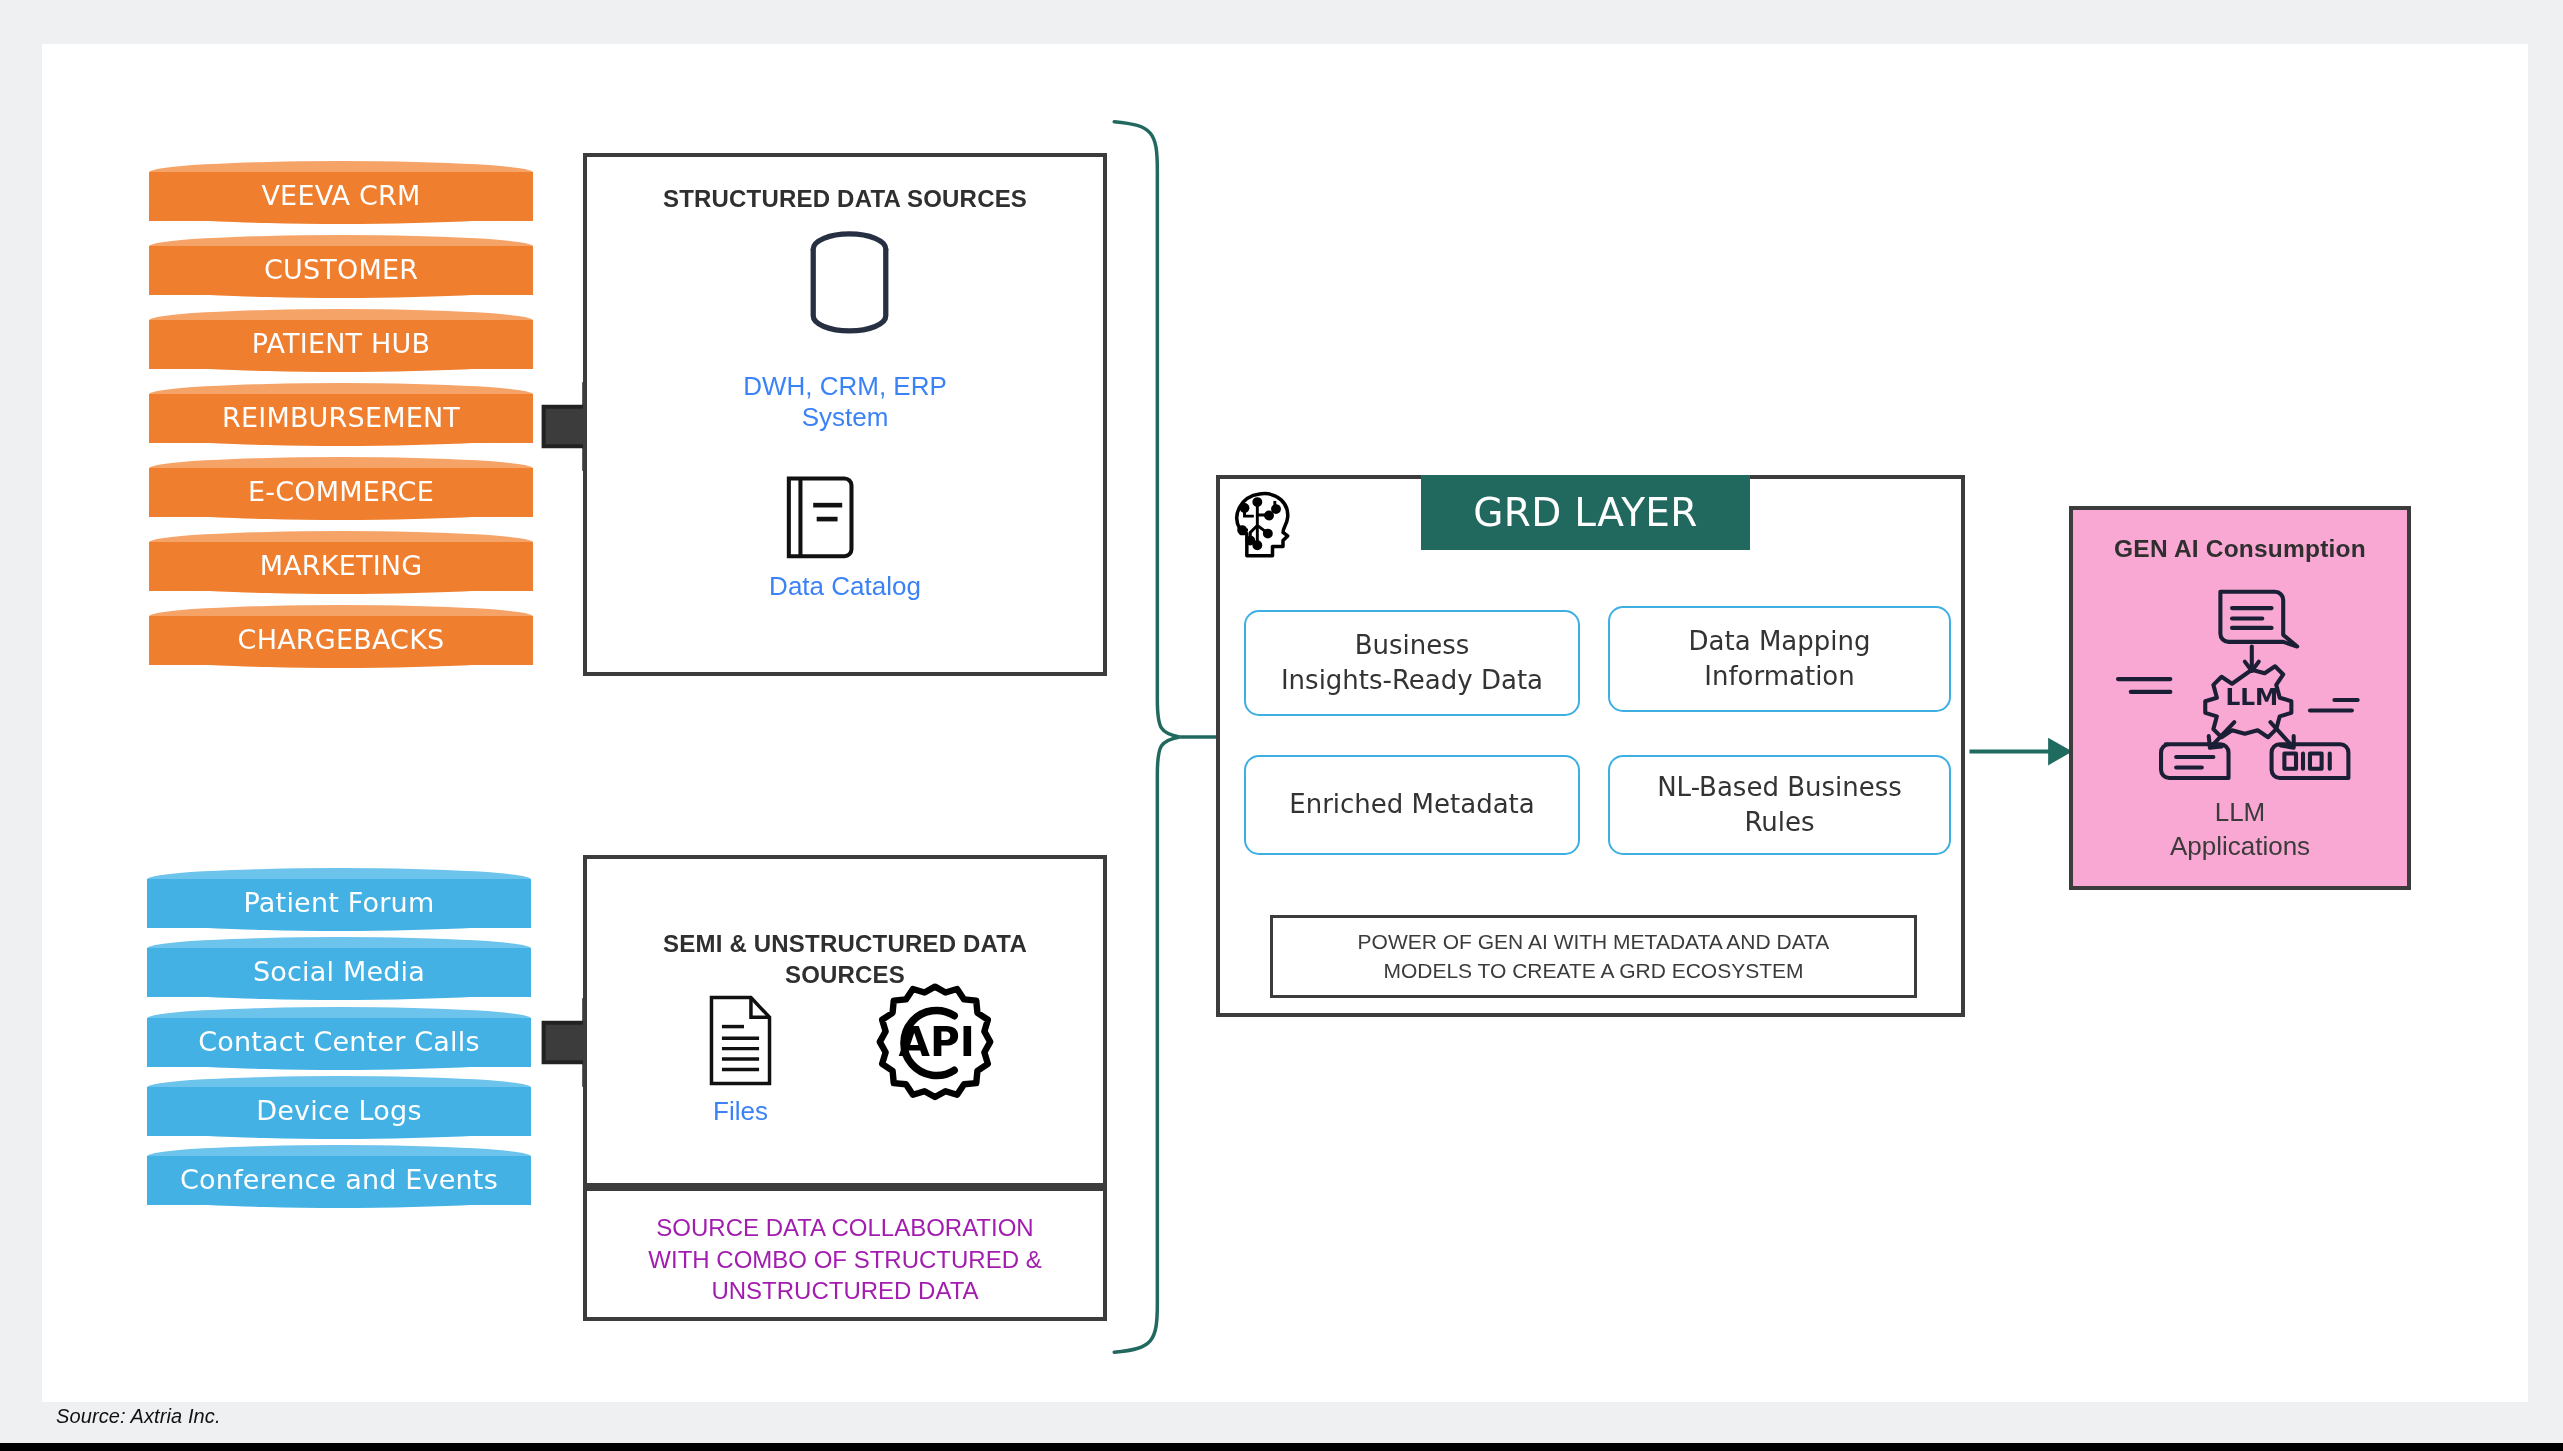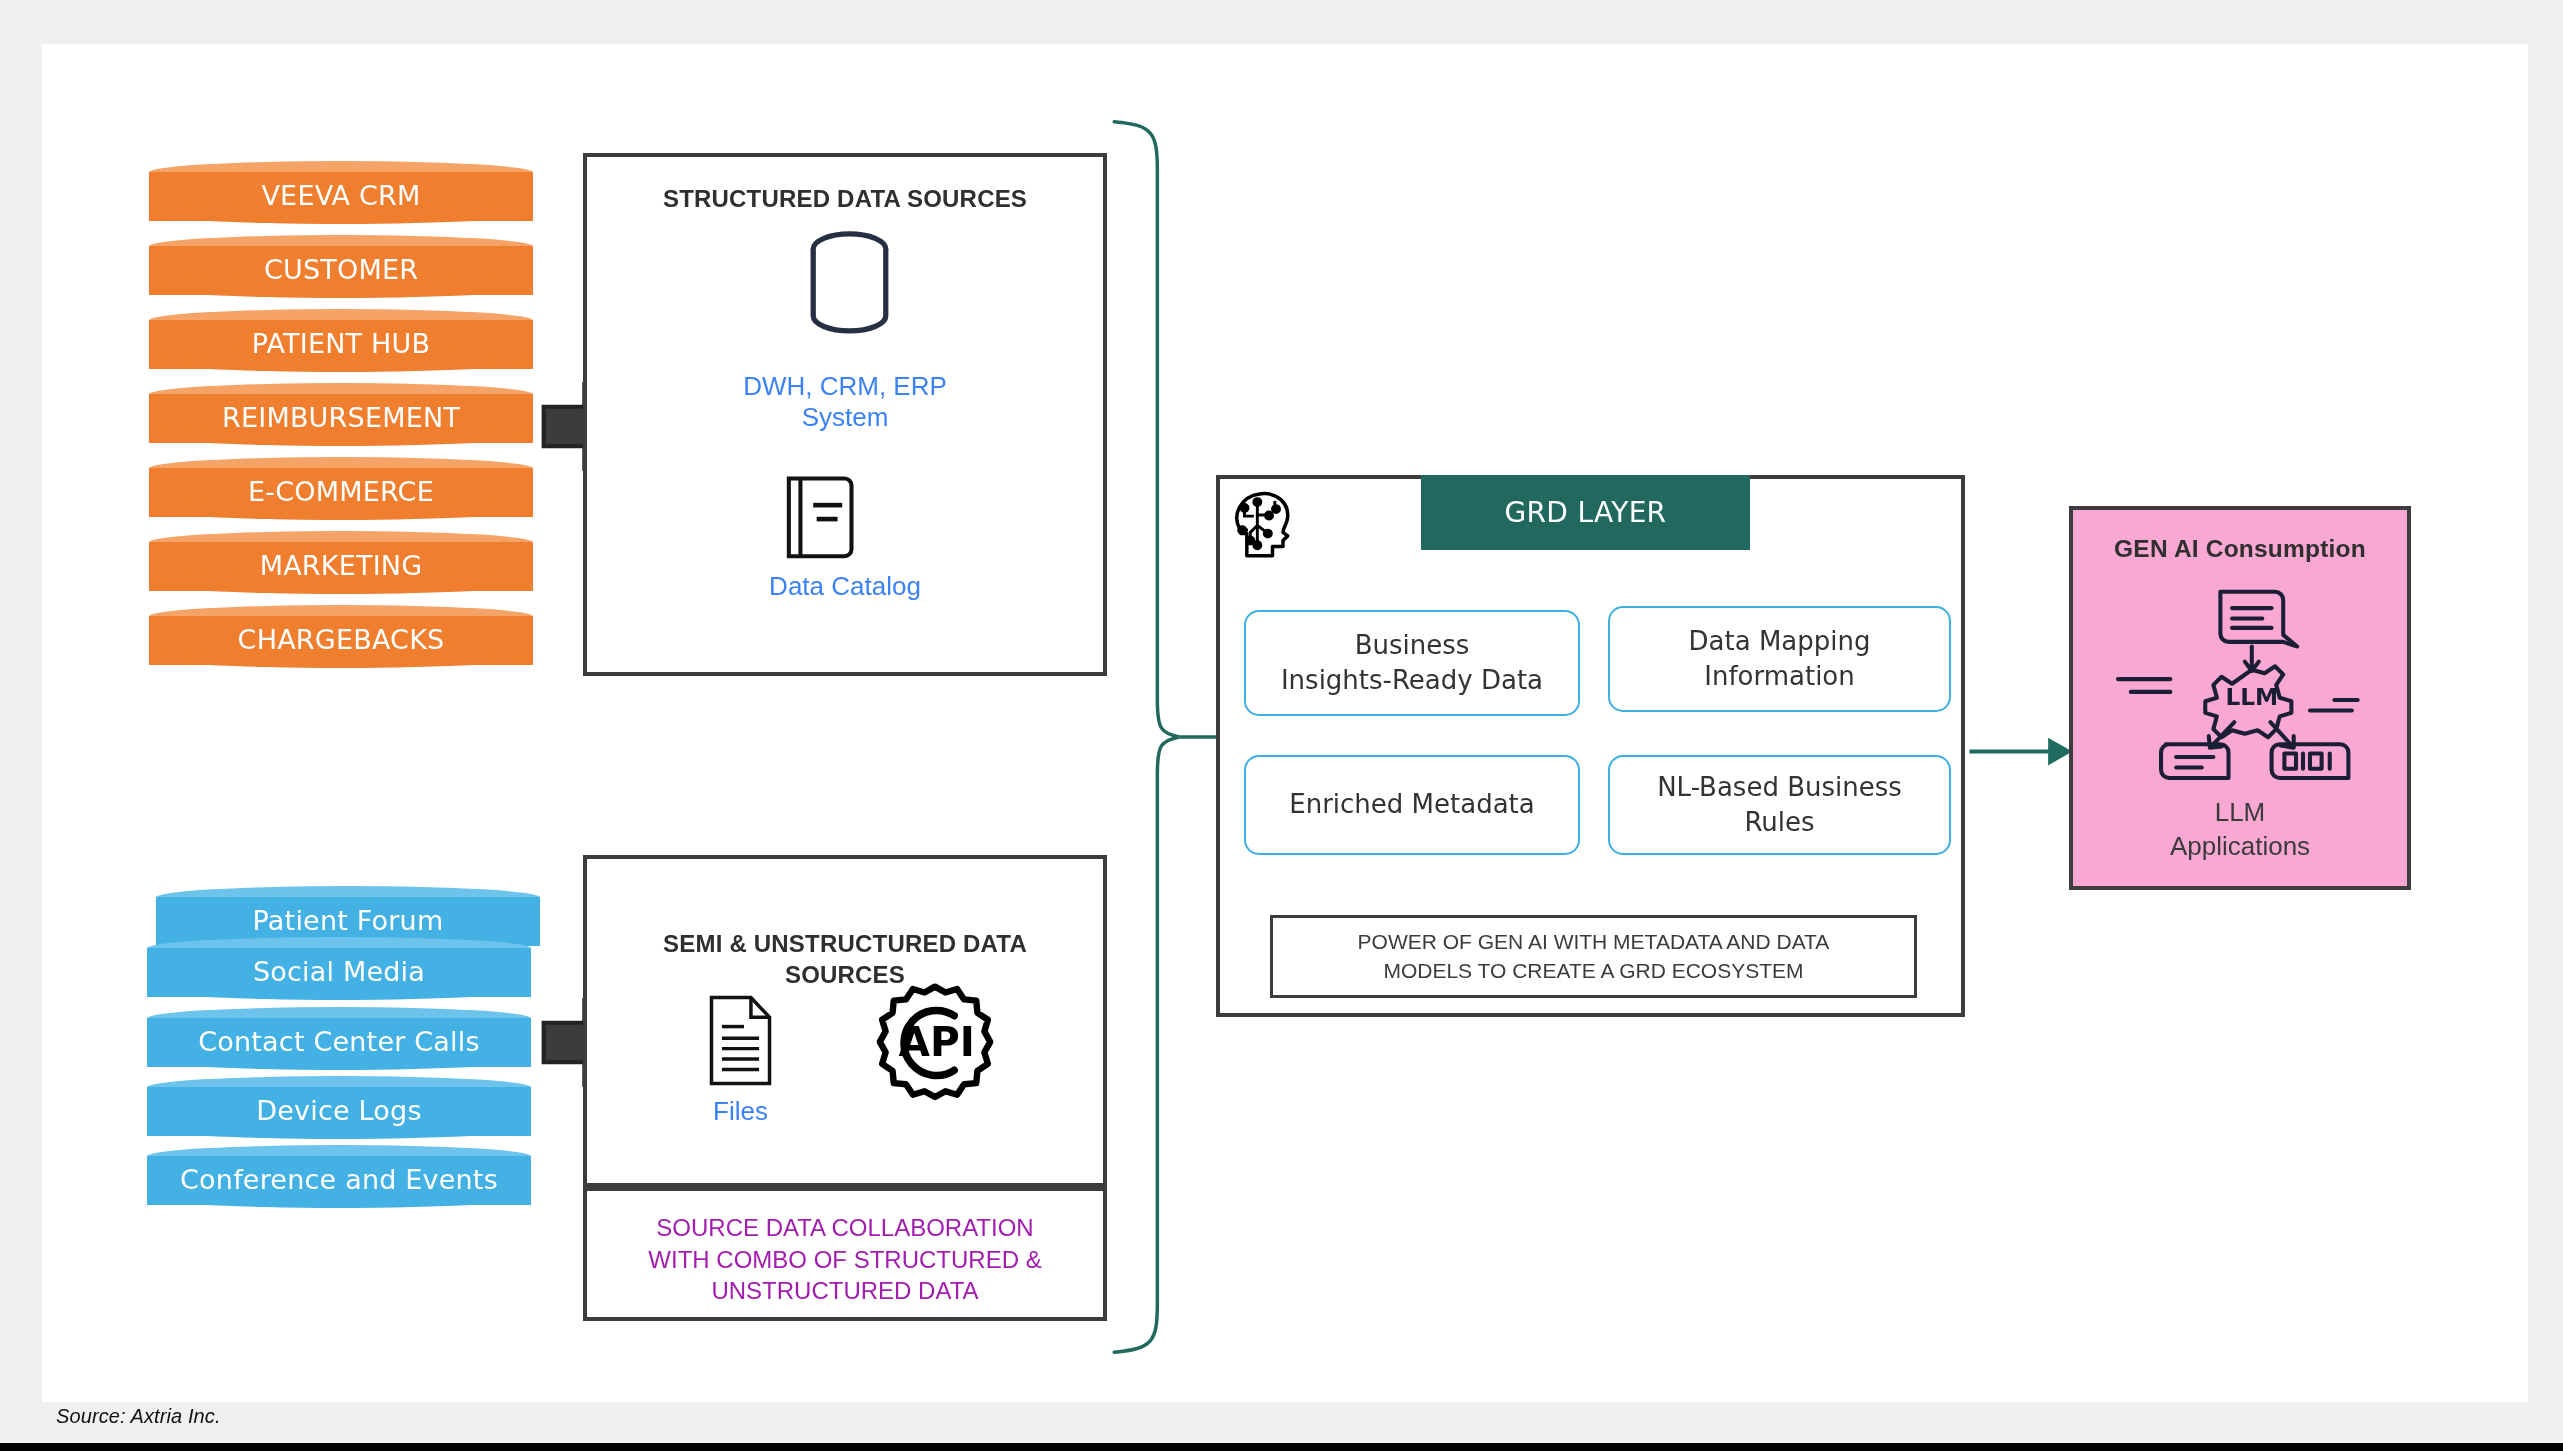--- a/index.html
+++ b/index.html
@@ -90,21 +90,21 @@
     width: 749px; height: 542px;
     border: 4.7px solid #3c3c3c; background: #fff;
   }
   .grd-header {
     position: absolute; left: 1421px; top: 475px;
     width: 329px; height: 75px;
     background: #21695f;
     display: flex; align-items: center; justify-content: center;
   }
   .grd-header span {
-    color: #fff; font-size: 28px; letter-spacing: 0.3px;
+    color: #fff; font-size: 39px; letter-spacing: 0.3px;
     font-family: "DejaVu Sans", sans-serif;
   }
   .pill {
     position: absolute;
     border: 2.9px solid #3eafe2; border-radius: 15px;
     background: #fff;
     display: flex; align-items: center; justify-content: center;
     text-align: center; color: #333;
     font-size: 26px; line-height: 1.36;
     padding: 0 8.2px;
@@ -187,21 +187,21 @@
     </div>
     <div class="cyl orange" style="top:444px;">
       <div class="top-ell"></div>
       <div class="body"></div>
       <div class="bot-ell"></div>
       <div class="label">CHARGEBACKS</div>
     </div>
   </div>
 
   <div class="cyl-stack" style="left:147px; top:868px;">
-    <div class="cyl blue" style="top:18px;margin-left:9px;">
+    <div class="cyl blue" style="top:0px;">
       <div class="top-ell"></div>
       <div class="body"></div>
       <div class="bot-ell"></div>
       <div class="label">Patient Forum</div>
     </div>
     <div class="cyl blue" style="top:69px;">
       <div class="top-ell"></div>
       <div class="body"></div>
       <div class="bot-ell"></div>
       <div class="label">Social Media</div>

